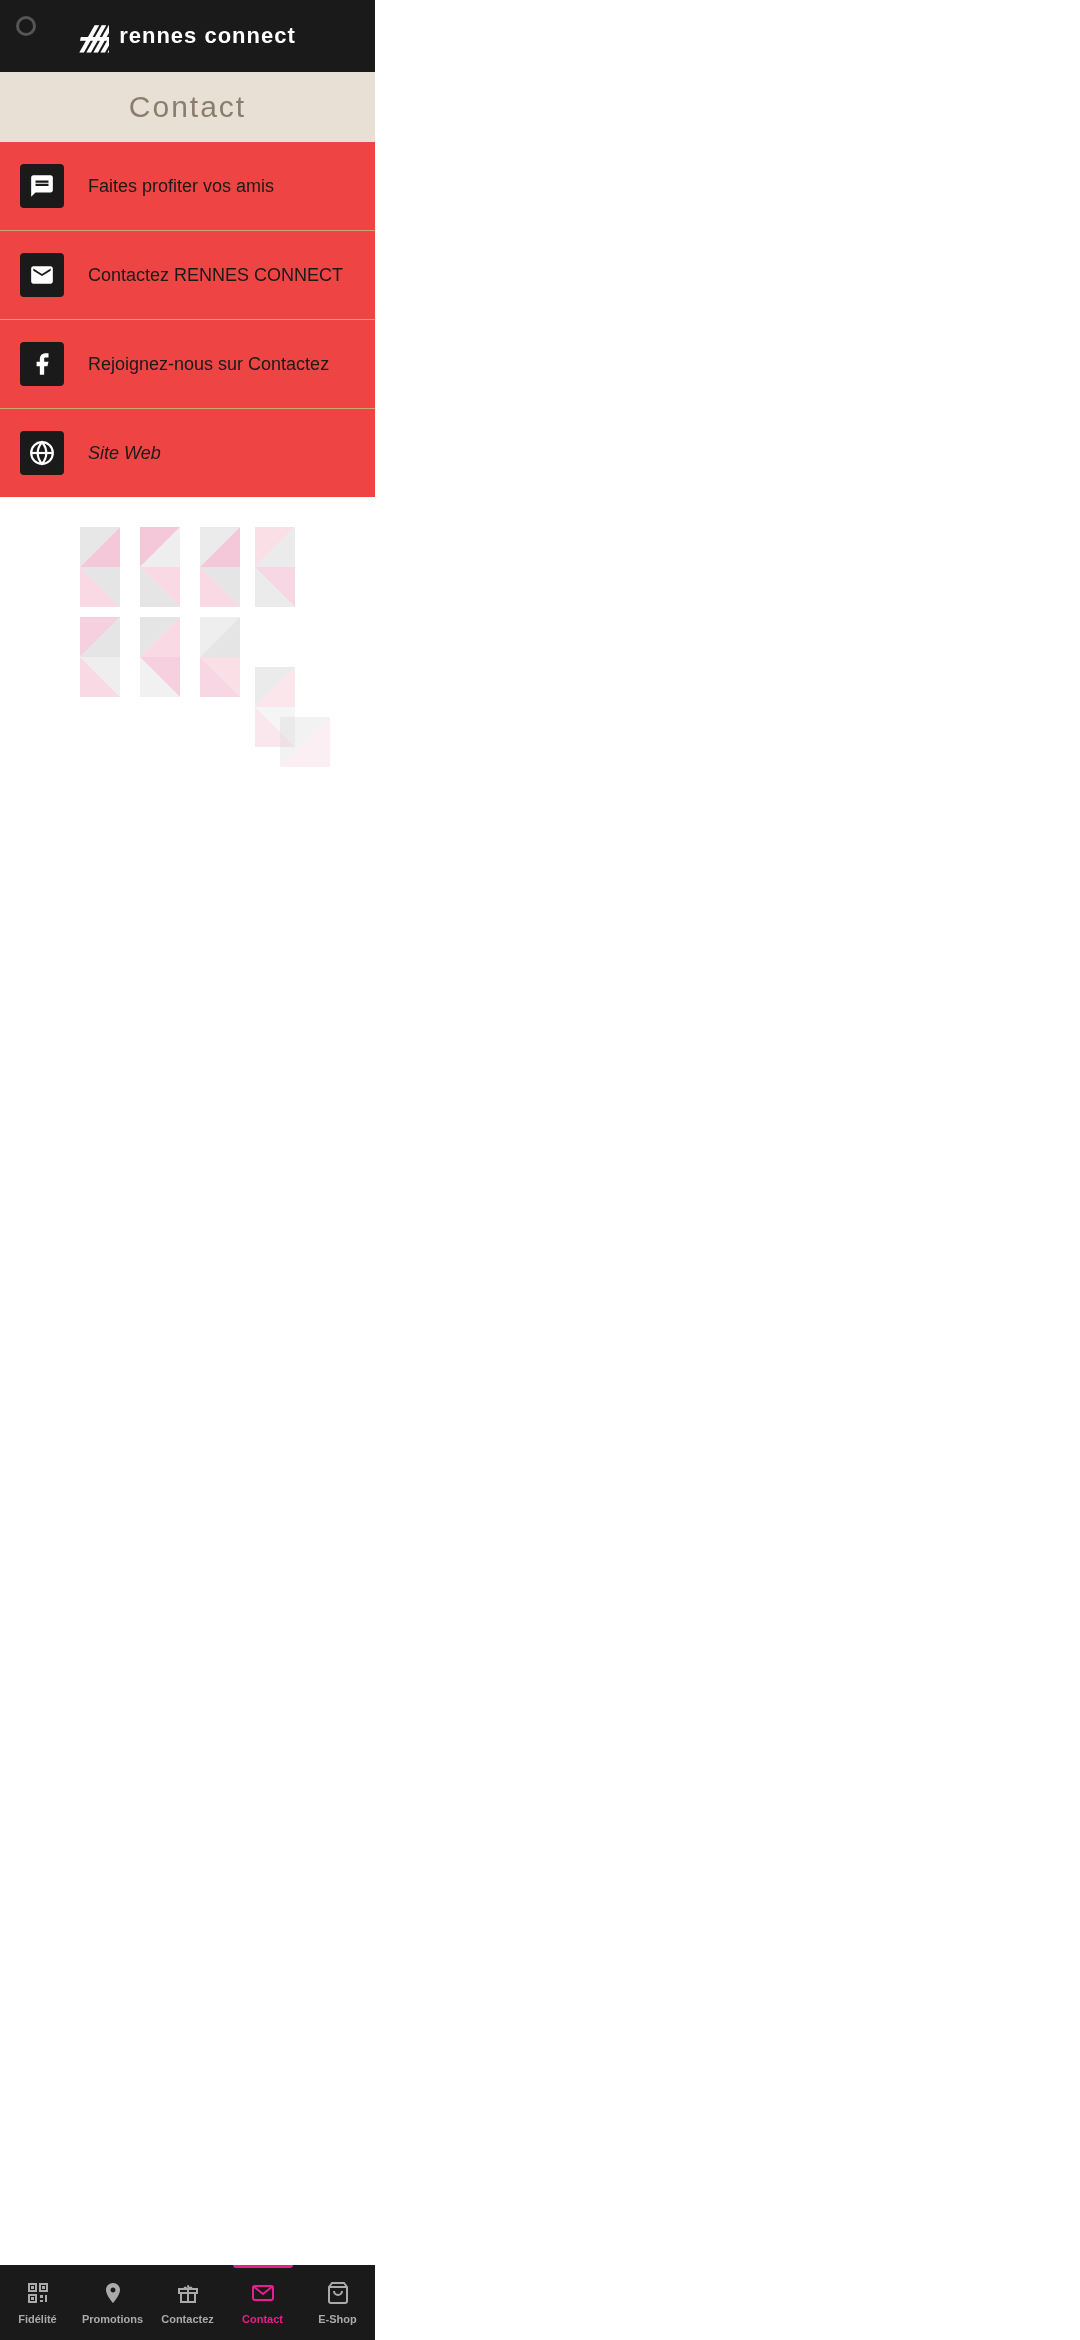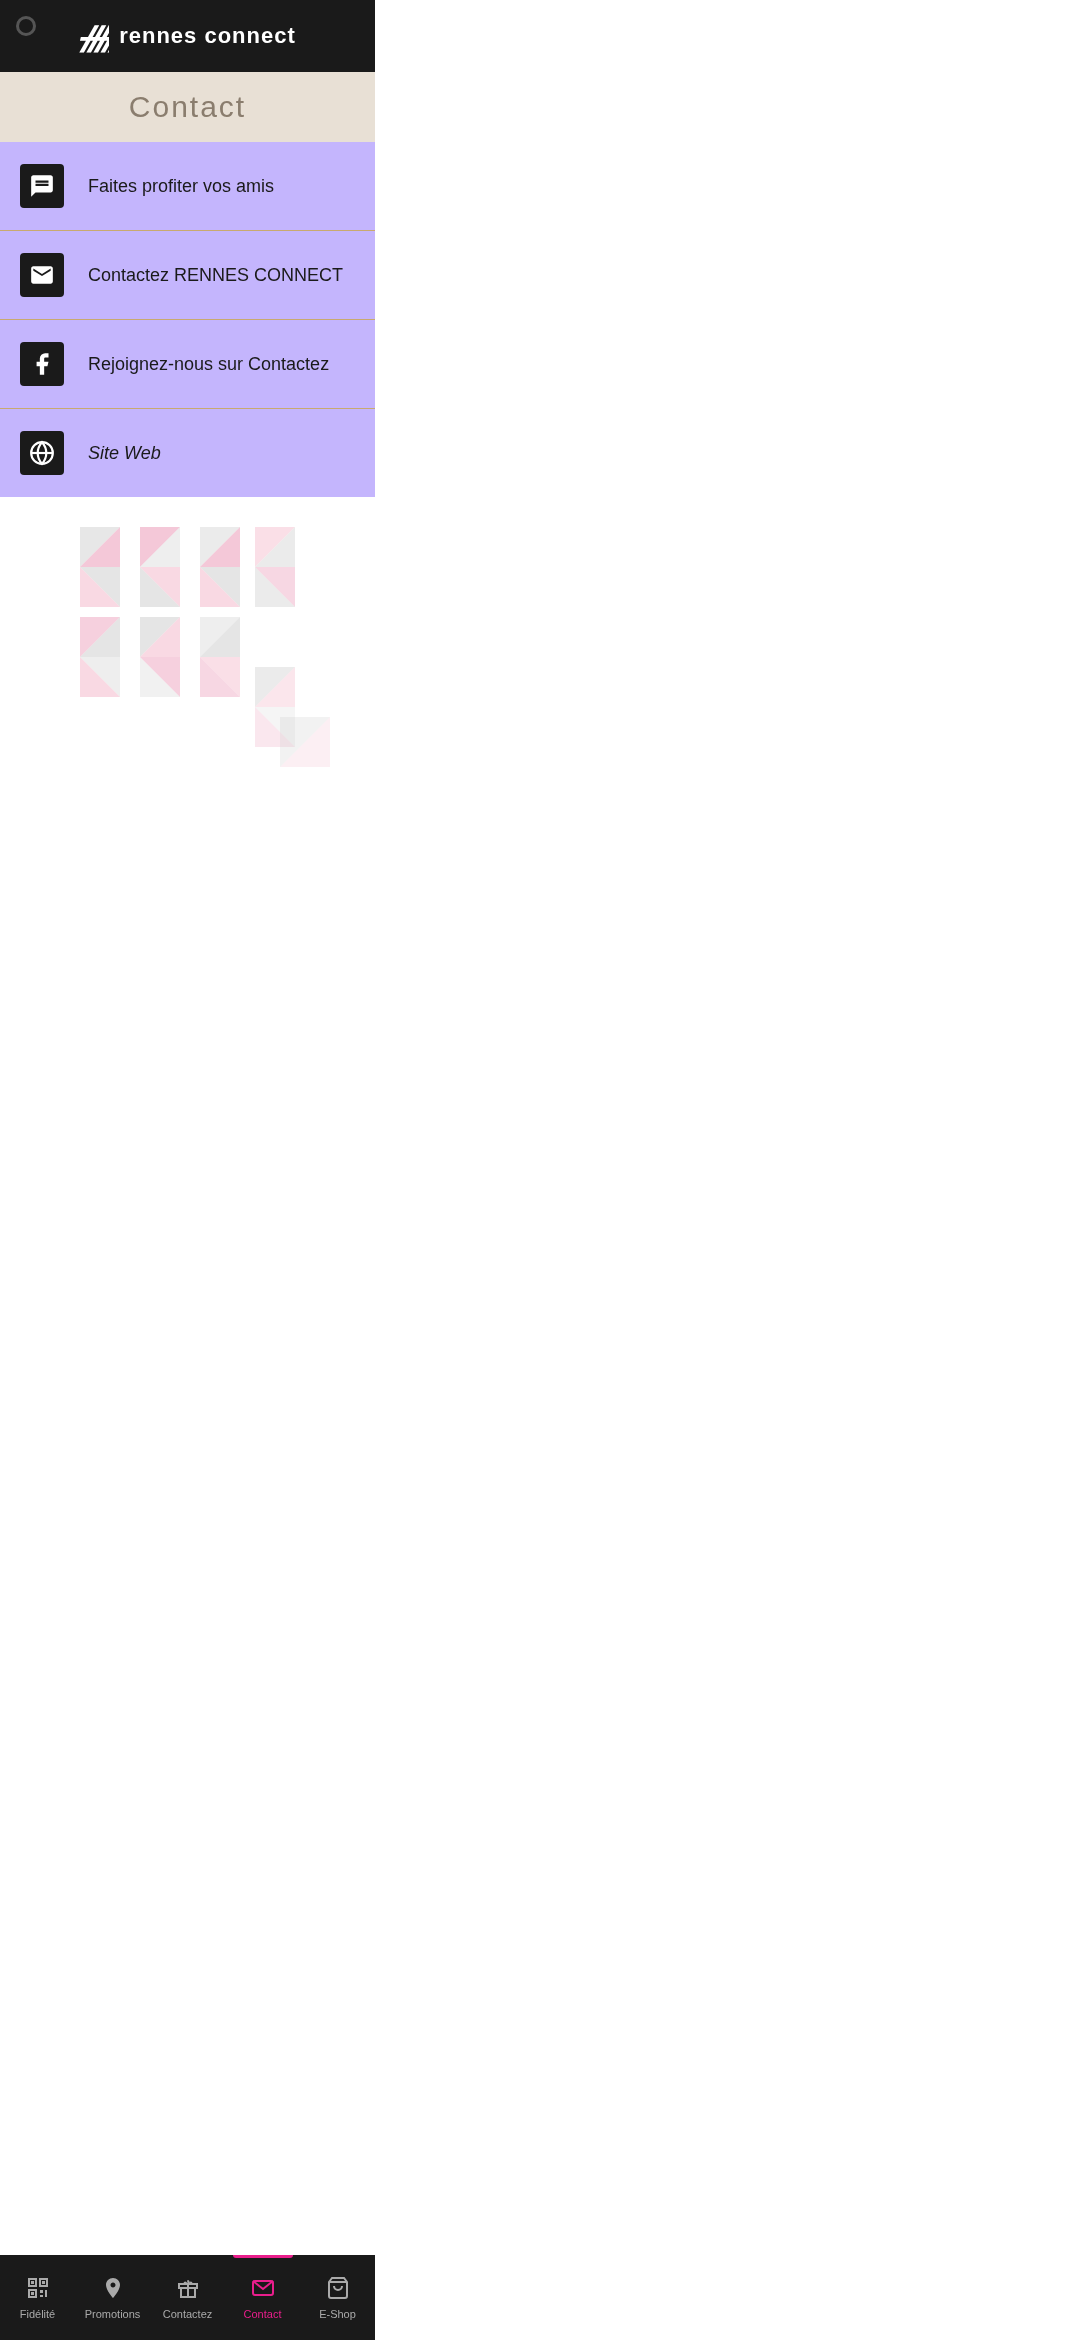--- a/index.html
+++ b/index.html
@@ -57,21 +57,21 @@
 
     .page-title {
       font-size: 30px;
       color: #8a7d6e;
       font-weight: 300;
       letter-spacing: 2px;
     }
 
     
     .menu-list {
-      background: #c4b5fd;
+      background: #ef4444;
       padding: 0;
     }
 
     .menu-item {
       display: flex;
       align-items: center;
       padding: 22px 20px;
       border-bottom: 1px solid #c9a96e;
       cursor: pointer;
       gap: 24px;
@@ -121,22 +121,23 @@
 
     
     .bottom-nav {
       position: fixed;
       bottom: 0;
       left: 0;
       width: 375px;
       background: #1a1a1a;
       display: flex;
       align-items: stretch;
-      height: 85px;
+      height: 75px;
       z-index: 100;
+      font-weight: bold;
     }
 
     .nav-item {
       flex: 1;
       display: flex;
       flex-direction: column;
       align-items: center;
       justify-content: center;
       gap: 4px;
       cursor: pointer;

